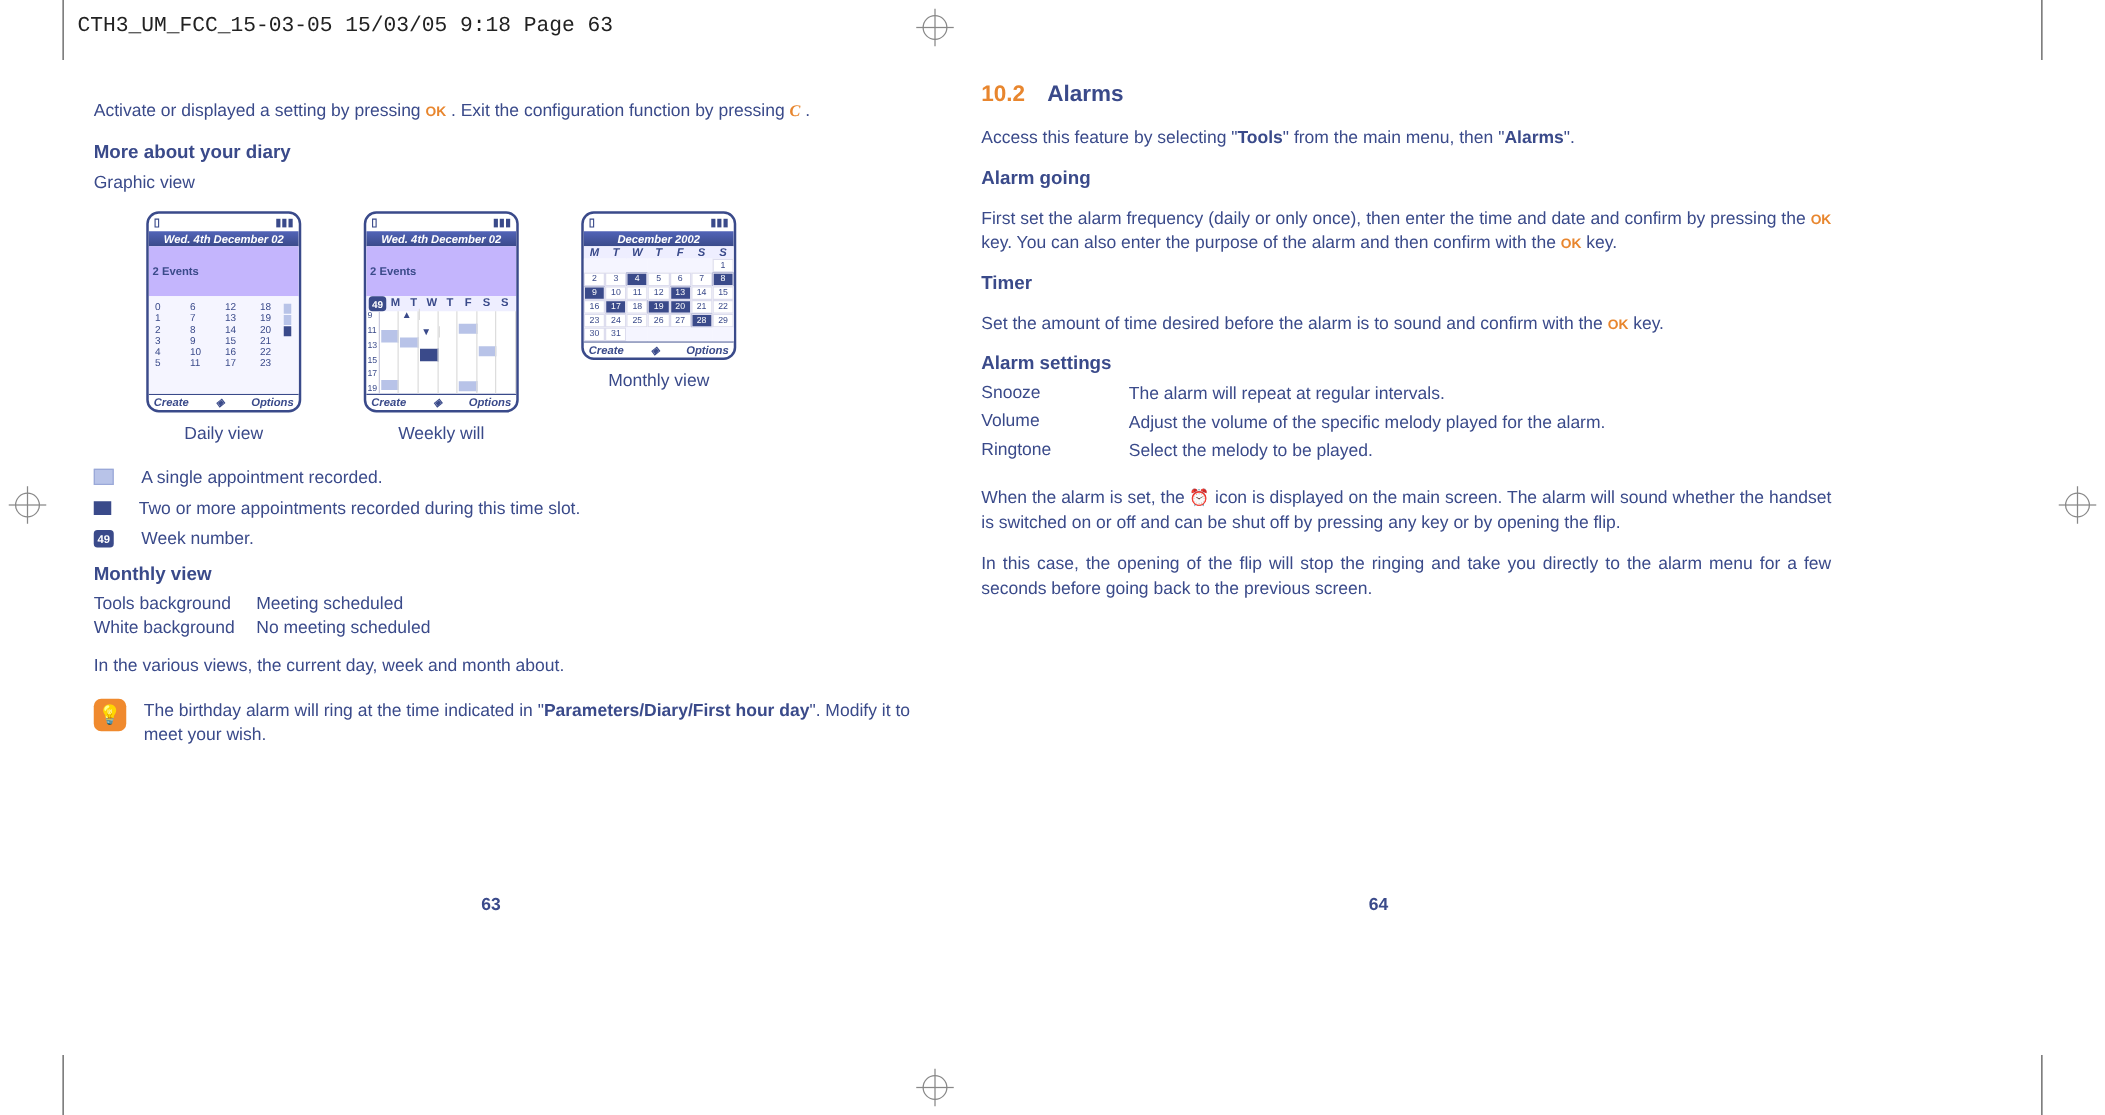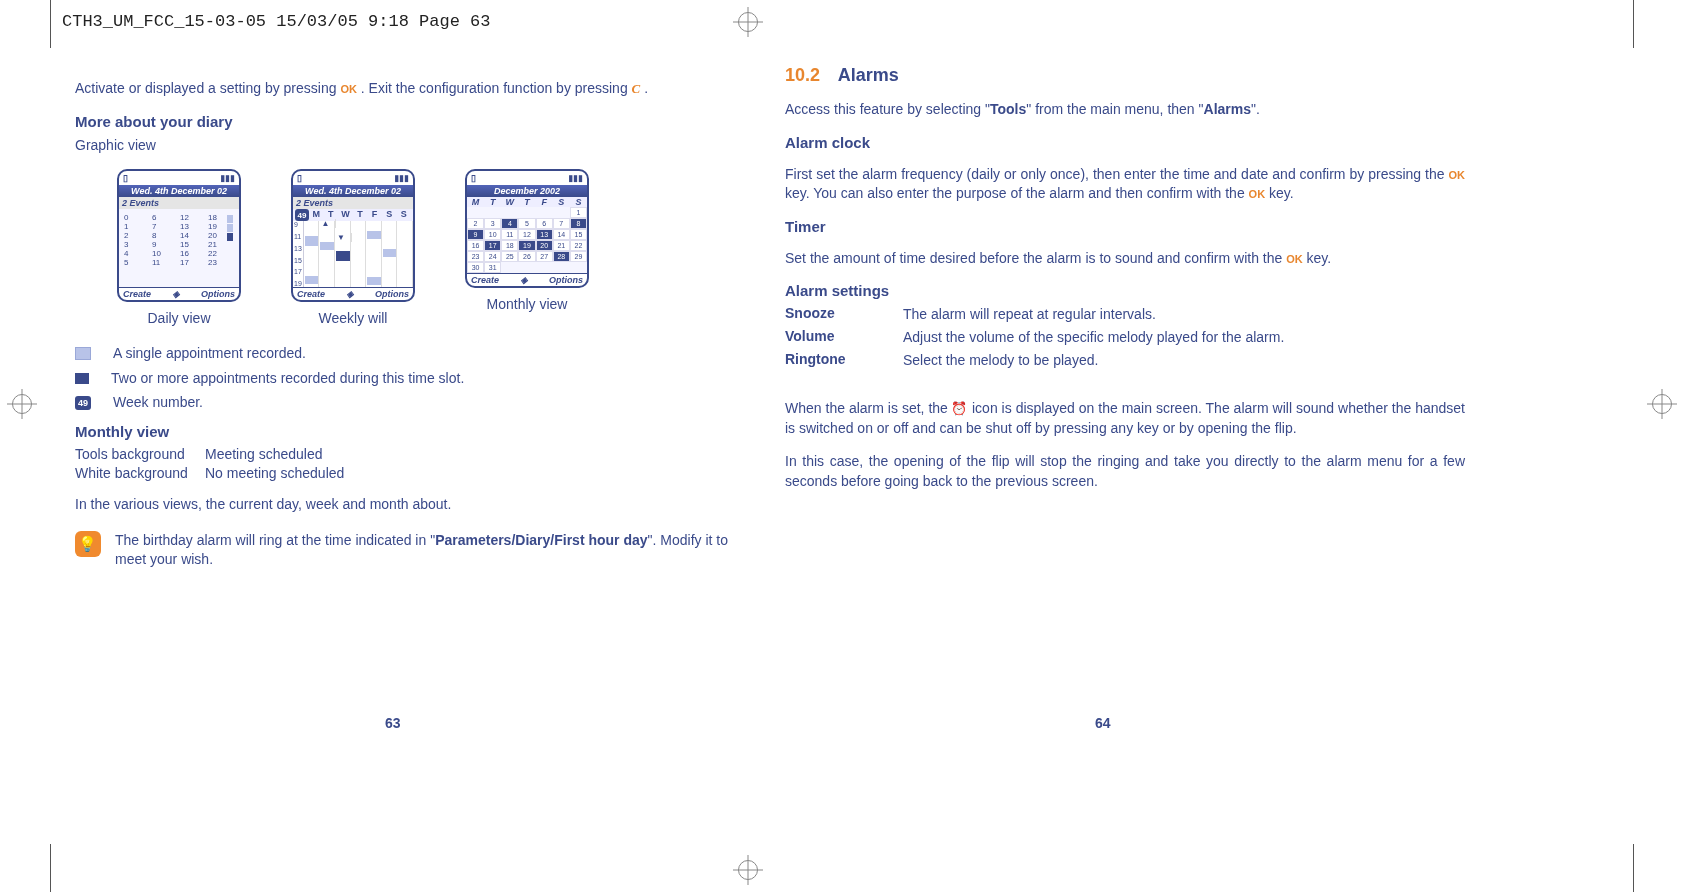--- a/index.html
+++ b/index.html
@@ -60,21 +60,21 @@
     width: 120px;
     border: 2px solid #3a4a8a;
     border-radius: 10px;
     background: #fff;
     font-size: 9px;
     color: #3a4a8a;
     overflow: hidden;
   }
   .phone .statusbar { display:flex; justify-content:space-between; padding:2px 4px; font-size:9px;}
   .phone .titlebar { background: linear-gradient(180deg,#5264b8,#3a4a8a); color:#fff; font-size:9px; text-align:center; padding:1px 0; font-weight:bold; font-style:italic;}
-  .phone .subbar { font-size:9px; font-style:italic; font-weight:bold; padding:1px 3px; background:#e5e5e5;}
+  .phone .subbar { font-size:9px; font-weight:bold; padding:15px 3px; background:#c4b5fd;}
   .phone .content { height: 78px; position: relative; background:#f5f5ff;}
   .phone .footer { display:flex; justify-content:space-between; padding:1px 4px; font-size:9px; font-style:italic; font-weight:bold; color:#3a4a8a; border-top:1px solid #3a4a8a;}
   .phone .navdot { font-size:9px;}
 
   .daily-grid { display:grid; grid-template-columns: repeat(4,1fr); font-size:8px; padding:4px;}
   .daily-grid div { text-align:left; padding:0 1px; position:relative;}
   .daily-bar { background:#b8c3e8; width:6px; height:8px; display:inline-block; position:absolute; right:2px; top:2px;}
   .daily-bar.full { background:#3a4a8a;}
   
   .weekly-head { display:flex; font-weight:bold; font-size:9px; padding:0 2px; background:#eef;}
@@ -99,21 +99,21 @@
   .icon-box { width:14px; height:11px; display:inline-block;}
   .icon-light { background:#b8c3e8; border:1px solid #9aa8d8;}
   .icon-dark { background:#3a4a8a;}
   .icon-weeknum { width:16px; height:14px; background:#3a4a8a; color:#fff; border-radius:3px; font-size:9px; font-weight:bold; display:flex; align-items:center; justify-content:center;}
   .icon-arrow-up { width:0; height:0; border-left:7px solid transparent; border-right:7px solid transparent; border-bottom:9px solid #3a4a8a;}
   .icon-arrow-down { width:0; height:0; border-left:7px solid transparent; border-right:7px solid transparent; border-top:9px solid #3a4a8a;}
 
   .kv-table { margin-top: 4px;}
   .kv-row { display:flex; font-size:14px; margin: 3px 0;}
   .kv-row .k { width: 130px; }
-  .kv-row .k2 { width: 118px; font-weight:bold;}
+  .kv-row .k2 { width: 118px; font-weight:normal;}
   
   .tip-row { display:flex; gap:14px; margin-top:16px; align-items:flex-start;}
   .tip-icon { width:26px; height:26px; background:#f08a2e; border-radius:6px; display:flex; align-items:center; justify-content:center; color:#fff; font-size:15px; flex-shrink:0;}
 
   .justified { text-align: justify;}
   .page-num { position:absolute; bottom:-100px; font-size:14px; font-weight:bold; color:#3a4a8a;}
   .page-left .page-num { left: 310px; bottom: auto; top: 650px;}
   .page-right .page-num { left: 310px; bottom: auto; top: 650px;}
   
   .bat-icon::before { content:"▯"; font-weight:bold;}
@@ -364,21 +364,21 @@
   <div style="margin-bottom:12px;">
     <span class="chapter-num">10.2</span>
     <span>&nbsp;&nbsp;</span>
     <span class="chapter-title">Alarms</span>
   </div>
 
   <p class="body-text">
     <span>Access this feature by selecting "</span><span class="bold">Tools</span><span>" from the main menu, then "</span><span class="bold">Alarms</span><span>".</span>
   </p>
 
-  <div class="section-title">Alarm clock</div>
+  <div class="section-title">Alarm going</div>
   <p class="body-text justified">
     <span>First set the alarm frequency (daily or only once), then enter the time and date and confirm by pressing the </span><span class="ok-key">OK</span><span> key. You can also enter the purpose of the alarm and then confirm with the </span><span class="ok-key">OK</span><span> key.</span>
   </p>
 
   <div class="section-title">Timer</div>
   <p class="body-text">
     <span>Set the amount of time desired before the alarm is to sound and confirm with the </span><span class="ok-key">OK</span><span> key.</span>
   </p>
 
   <div class="section-title">Alarm settings</div>
@@ -390,20 +390,20 @@
     <div class="kv-row">
         <span class="k2">Volume</span>
         <span class="body-text">Adjust the volume of the specific melody played for the alarm.</span>
       </div>
     <div class="kv-row">
         <span class="k2">Ringtone</span>
         <span class="body-text">Select the melody to be played.</span>
       </div>
   </div>
 
-  <p class="body-text justified" style="margin-top:29px;">
+  <p class="body-text justified" style="margin-top:18px;">
     <span>When the alarm is set, the </span><span class="alarm-bell">⏰</span><span> icon is displayed on the main screen. The alarm will sound whether the handset is switched on or off and can be shut off by pressing any key or by opening the flip.</span>
   </p>
 
   <p class="body-text justified">In this case, the opening of the flip will stop the ringing and take you directly to the alarm menu for a few seconds before going back to the previous screen.</p>
 
   <div class="page-num">64</div>
 </div>
 
 </body></html>

